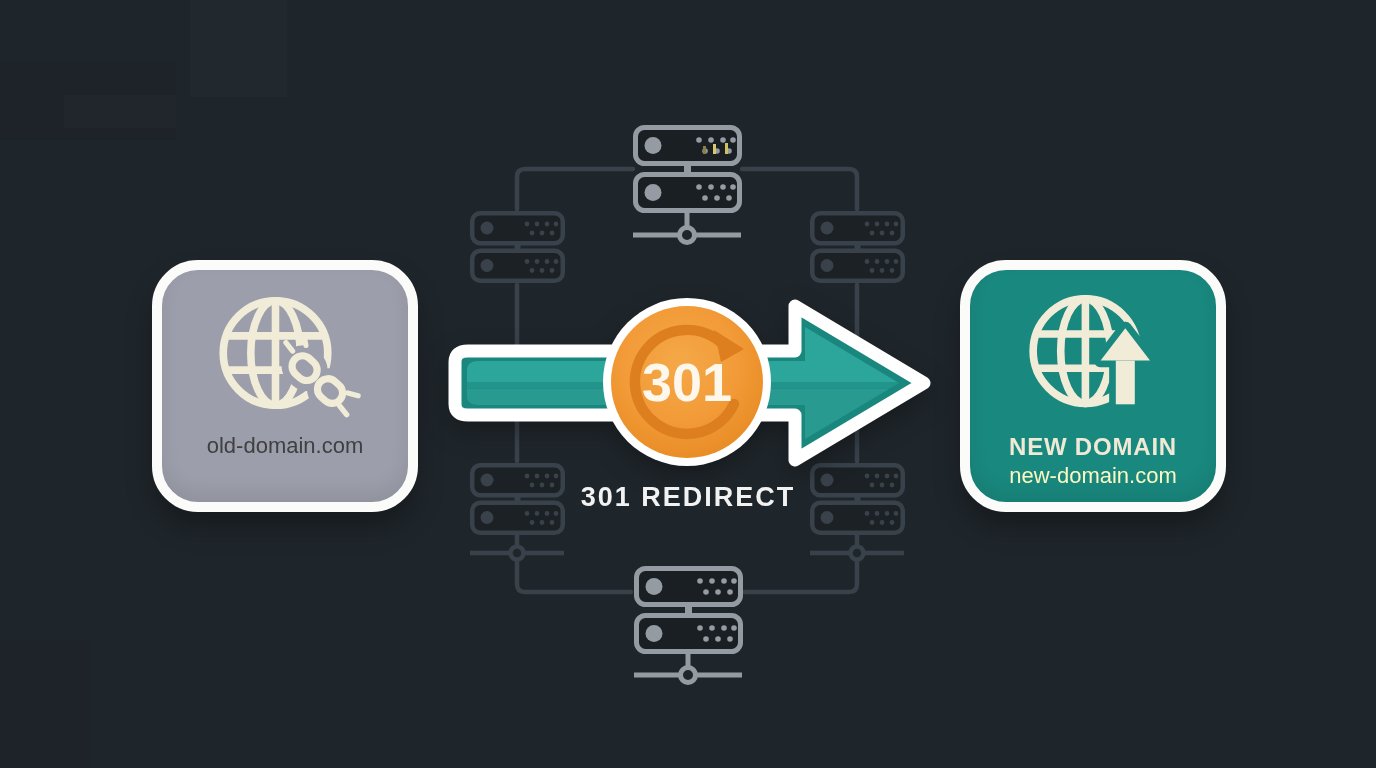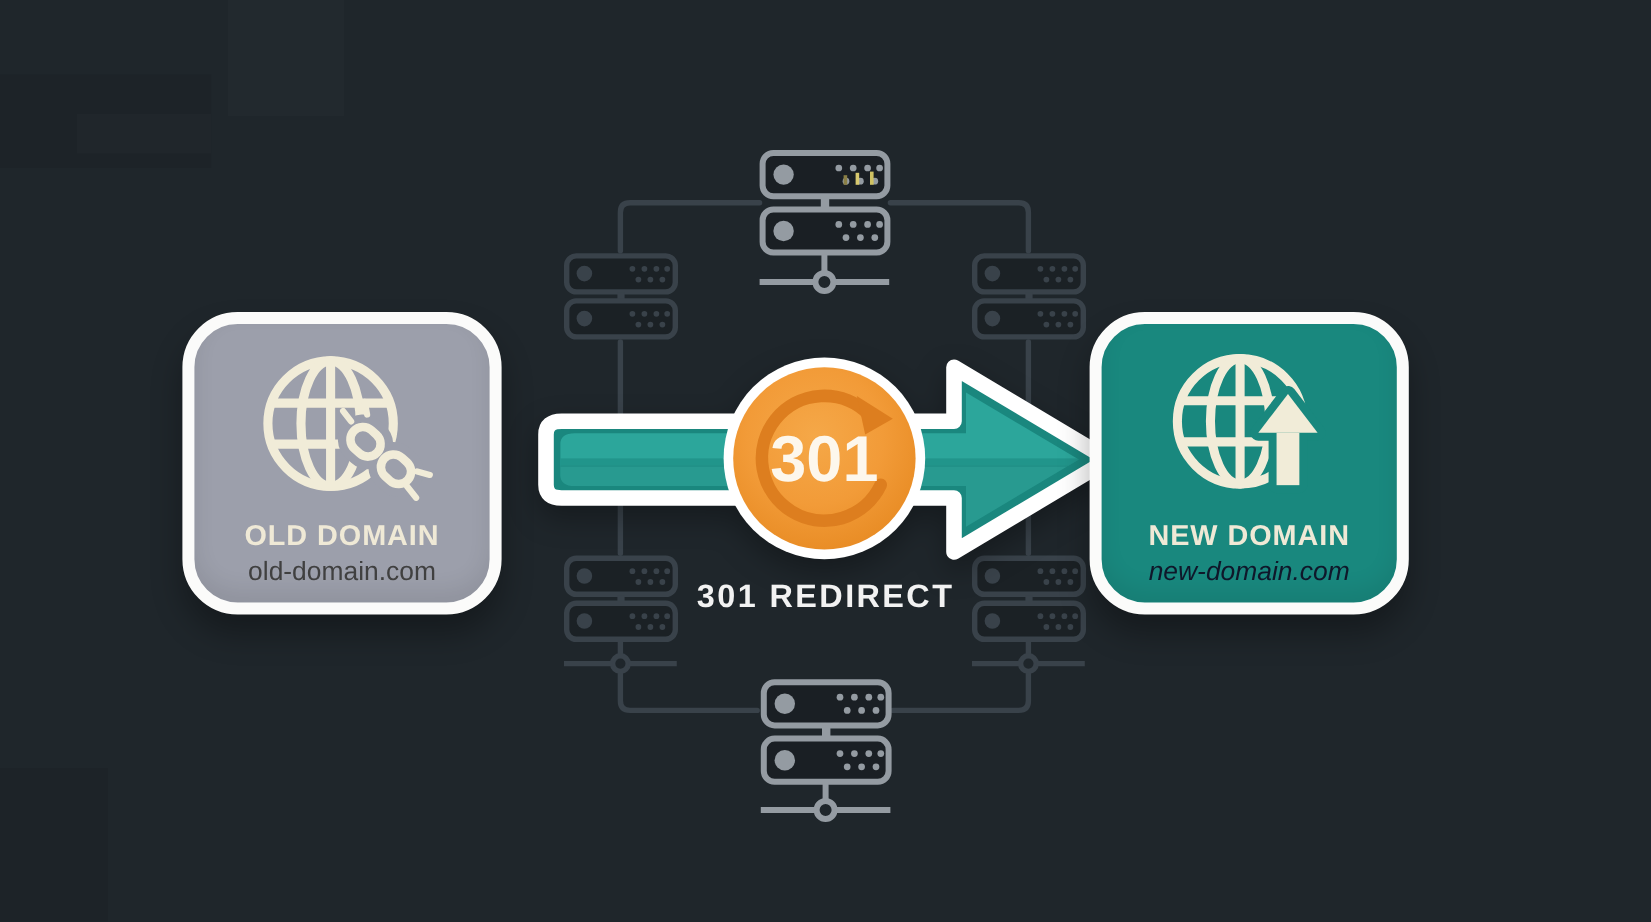--- a/index.html
+++ b/index.html
@@ -10,29 +10,29 @@
   }
   .layer{position:absolute;left:0;top:0;width:1376px;height:768px;}
   
   .card{
     position:absolute;top:260px;width:266px;height:252px;
     border:10px solid #fbfbfa;border-radius:46px;box-sizing:border-box;
     display:flex;flex-direction:column;align-items:center;
     box-shadow:0 16px 26px rgba(0,0,0,.30), inset 0 -10px 18px rgba(0,0,0,.08);
   }
   .card-old{left:152px;background:#9c9fab;}
-  .card-new{left:908px;background:#19887e;}
+  .card-new{left:960px;background:#19887e;}
   .card-icon{margin-top:5px;flex:0 0 auto;}
   .card-title{
     font-size:24px;font-weight:700;letter-spacing:.8px;
     color:#efe9d6;line-height:1.15;margin-top:2px;
   }
   .card-sub{font-size:22px;line-height:1.2;margin-top:2px;}
   .card-old .card-sub{color:#404040;}
-  .card-new .card-sub{color:#0f172a;font-style:italic;}
+  .card-new .card-sub{color:#fef9c3;}
   
   .redirect-label{
     position:absolute;left:438px;top:482px;width:500px;text-align:center;
     font-size:27px;font-weight:700;letter-spacing:2px;color:#f2f2f2;
   }
   
   .fg{filter:drop-shadow(0 10px 12px rgba(0,0,0,.30));}
   .badge-num{
     font-family:"Liberation Sans", sans-serif;
     font-weight:700;
@@ -217,21 +217,20 @@
         <rect x="4" y="-11" width="28" height="22" rx="11"></rect>
       </g>
     </g>
     <g fill="none" stroke="#f1ecd8" stroke-width="5.5" stroke-linecap="round">
       <line x1="8" y1="0" x2="1" y2="-9"></line>
       <line x1="22" y1="-6" x2="20" y2="-17"></line>
       <line x1="57" y1="57" x2="65" y2="67"></line>
       <line x1="66" y1="44" x2="77" y2="47"></line>
     </g>
   </svg>
-  <div class="card-title">OLD DOMAIN</div>
   <div class="card-sub">old-domain.com</div>
 </div>
 
 <div class="card card-new">
   <svg class="card-icon" width="152" height="156" viewBox="-80 -80 160 164" aria-hidden="true">
     <g fill="none" stroke="#f1ecd8" stroke-width="8" stroke-linecap="round">
       <circle cx="-8" cy="0" r="55"></circle>
       <ellipse cx="-8" cy="0" rx="26" ry="55"></ellipse>
       <line x1="-8" y1="-55" x2="-8" y2="55"></line>
       <line x1="-59" y1="-18" x2="43" y2="-18"></line>

